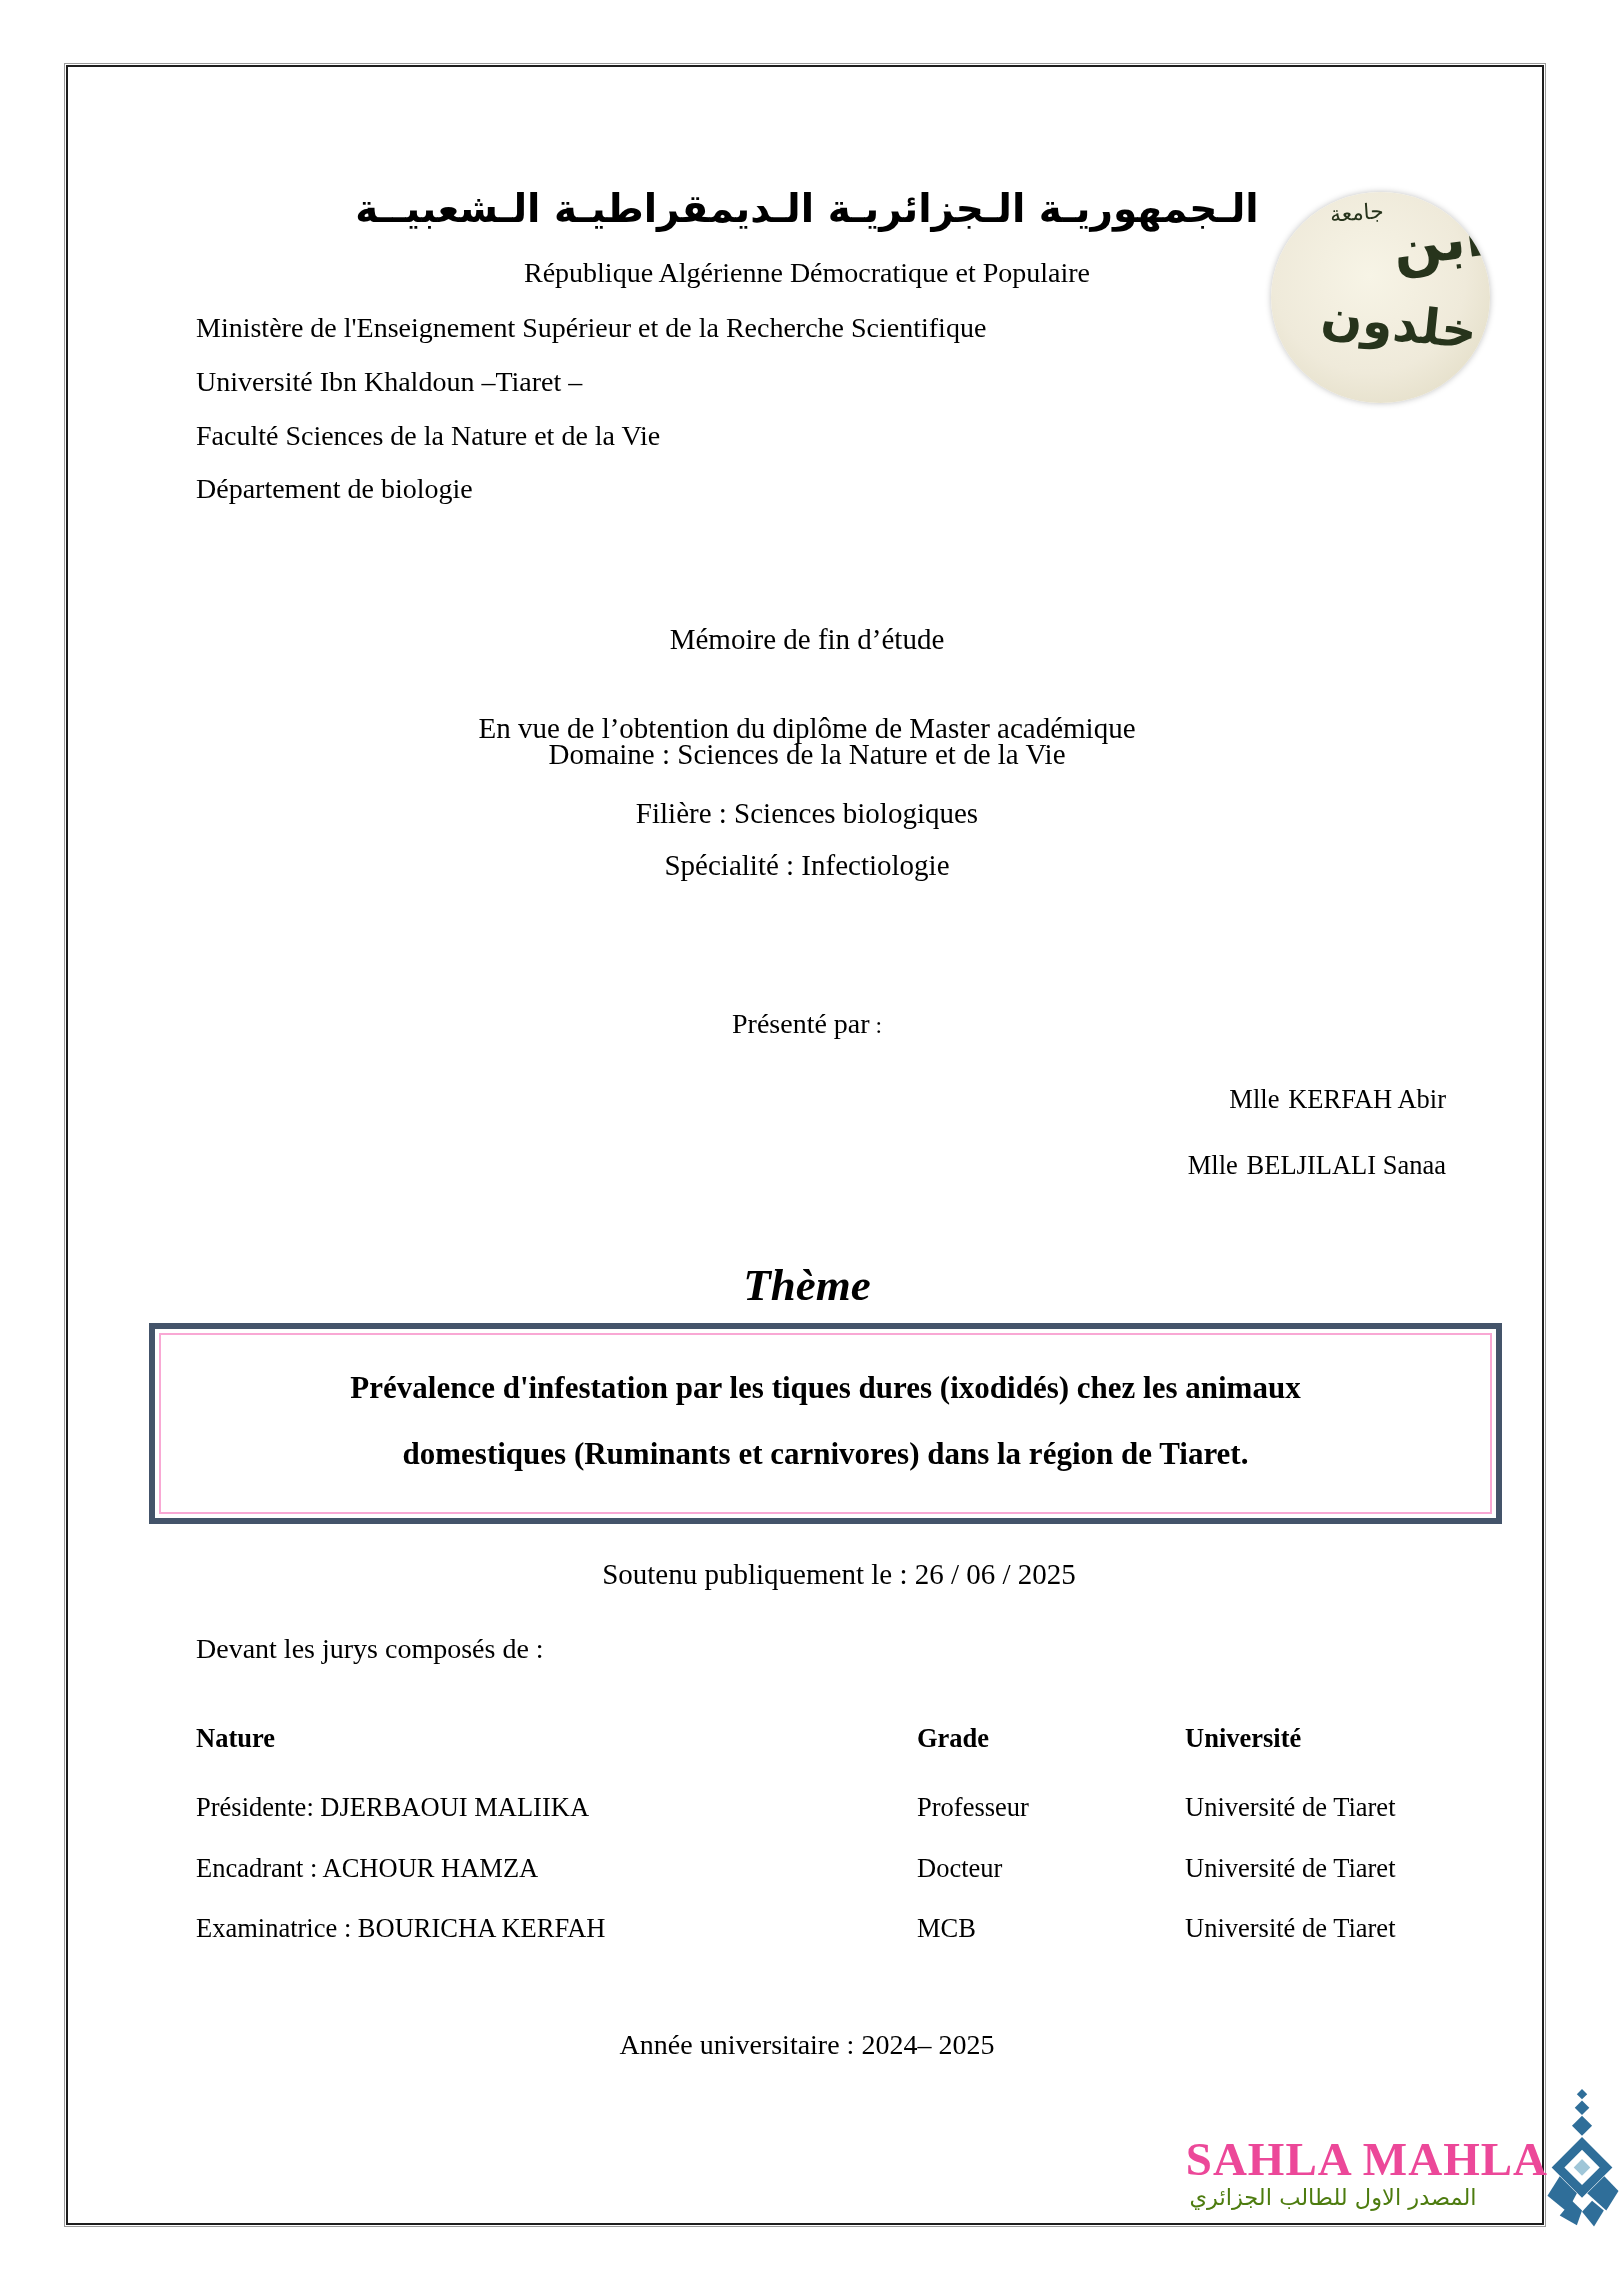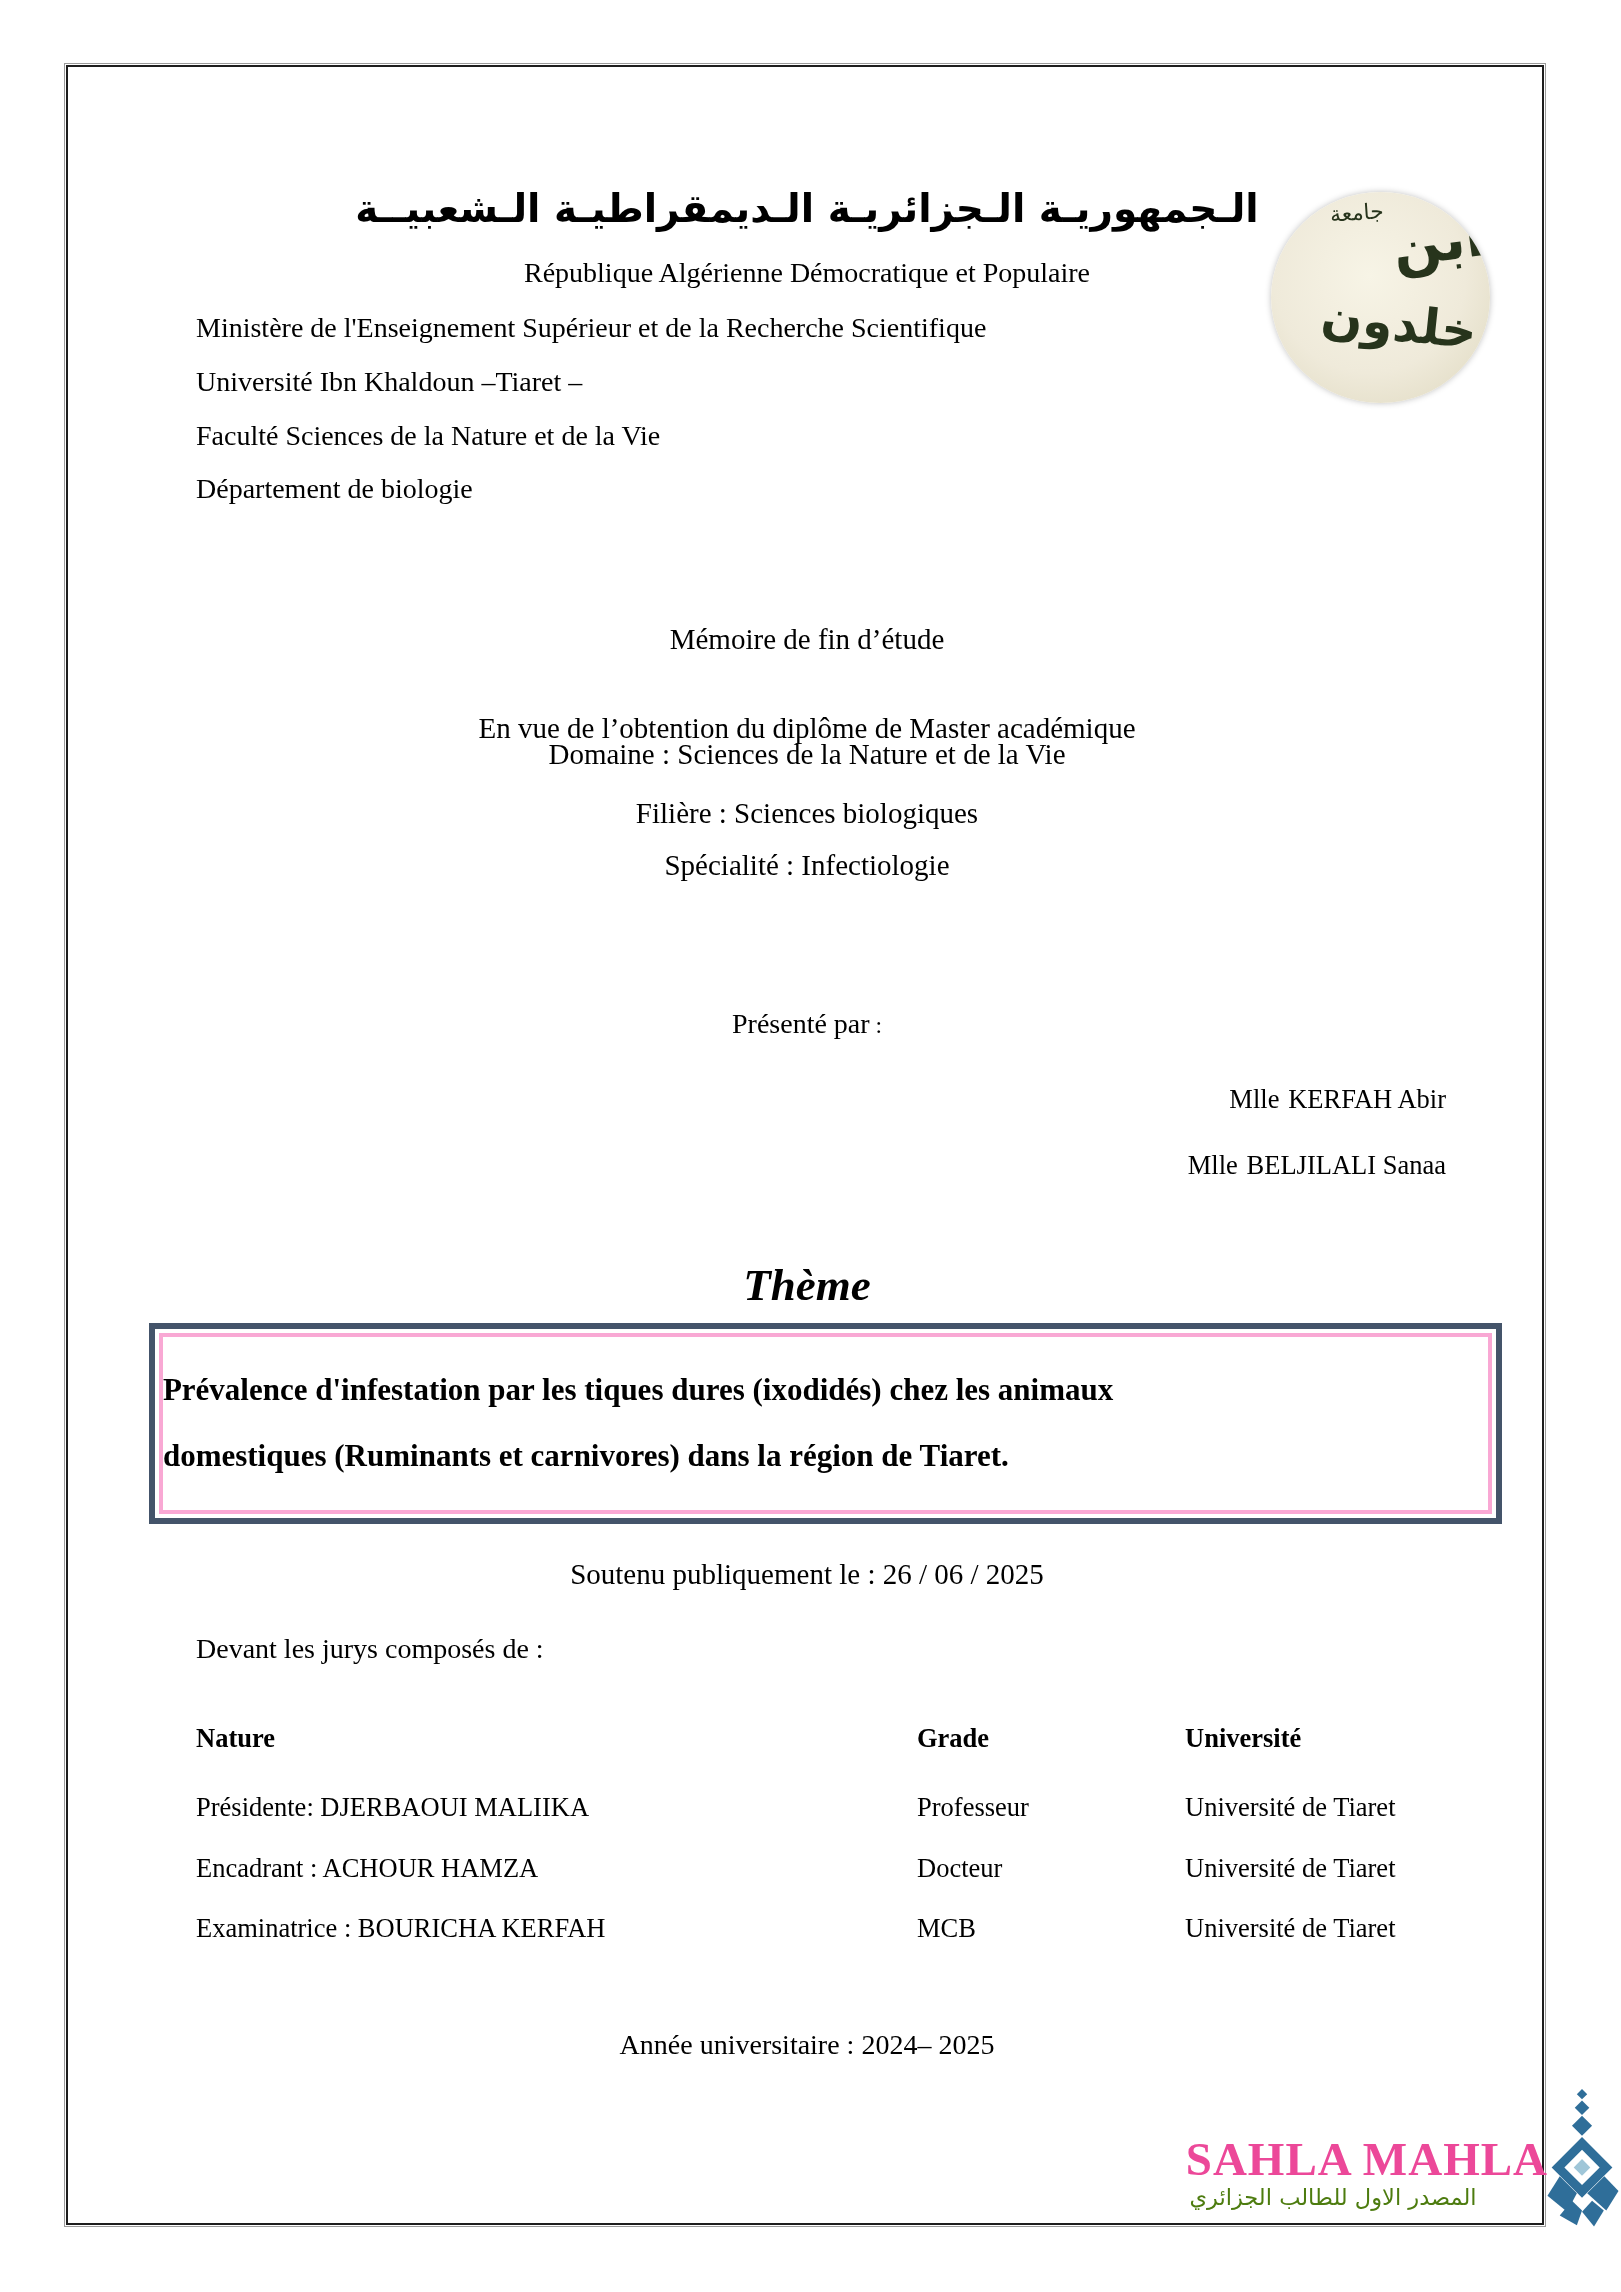--- a/index.html
+++ b/index.html
@@ -69,27 +69,28 @@
   .student-name{margin-left:8.8px;font-weight:normal;}
 
   .theme-heading{top:1259px;font-size:45px;font-weight:bold;font-style:italic;}
 
   .theme-box{
     position:absolute;left:149px;top:1323px;width:1353px;height:201px;
     border:6.9px solid #44546A;box-sizing:border-box;background:#fff;
   }
   .theme-box-inner{
     position:absolute;left:3.9px;top:3.9px;right:3.9px;bottom:3.9px;
-    border:4px solid #f9a8d4;
+    border:2px solid #f9a8d4;
+    text-align:center;
     font-family:Liberation Serif, serif;
   }
   .theme-box-inner .l1{margin-top:35px;font-size:31px;font-weight:bold;}
   .theme-box-inner .l2{margin-top:30px;font-size:31px;font-weight:bold;}
 
-  .soutenu{top:1558px;font-size:29px;font-weight:normal;}
+  .soutenu{top:1558px;font-size:29px;font-weight:normal;padding-left:32px;}
   .devant{top:1633px;font-size:28px;}
 
   .jury{position:absolute;left:196px;top:1723px;width:1304px;font-size:26.5px;}
   .jury .hdr{font-weight:bold;}
   .jury .row{position:absolute;left:0;width:100%;}
   .jury .c-name{position:absolute;left:0;}
   .jury .c-grade{position:absolute;left:721px;}
   .jury .c-univ{position:absolute;left:989px;}
   .r0{top:0;}
   .r1{top:69px;}

